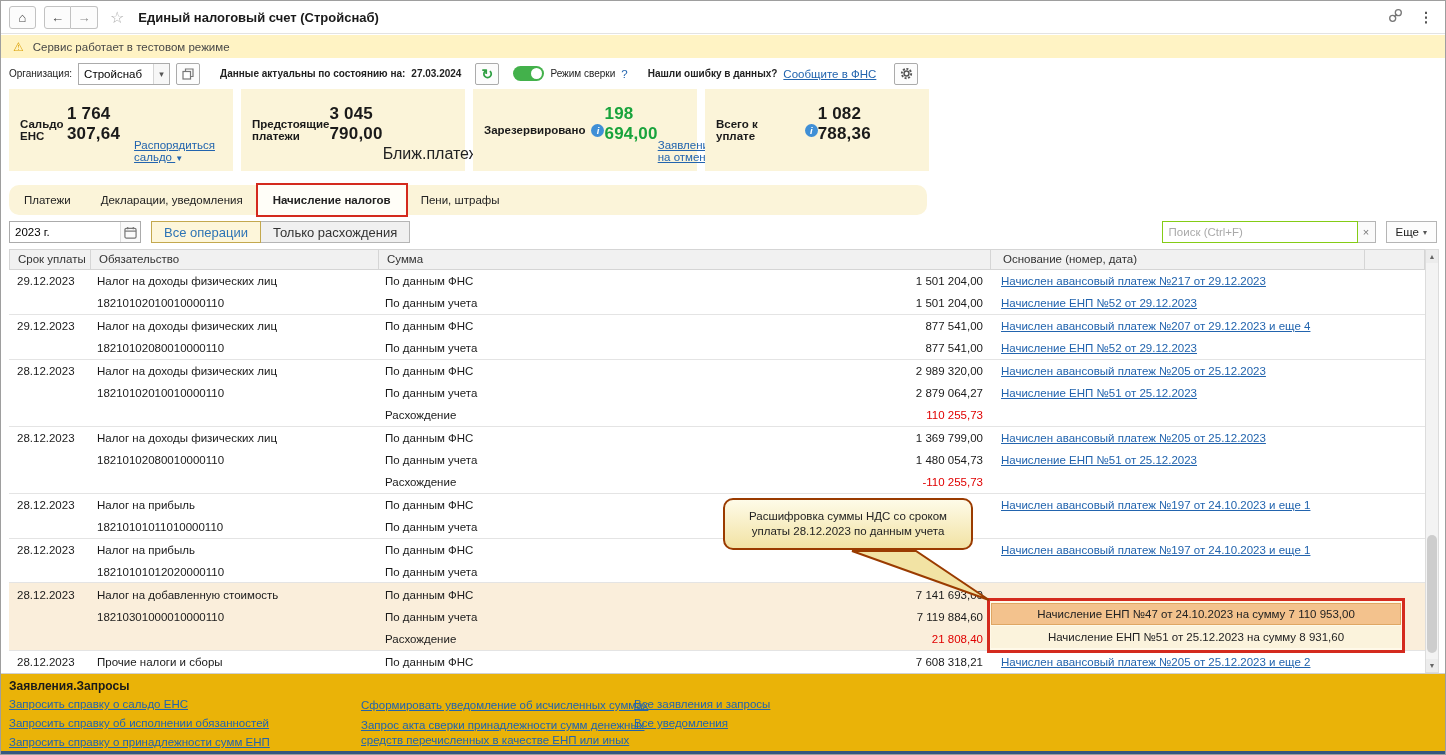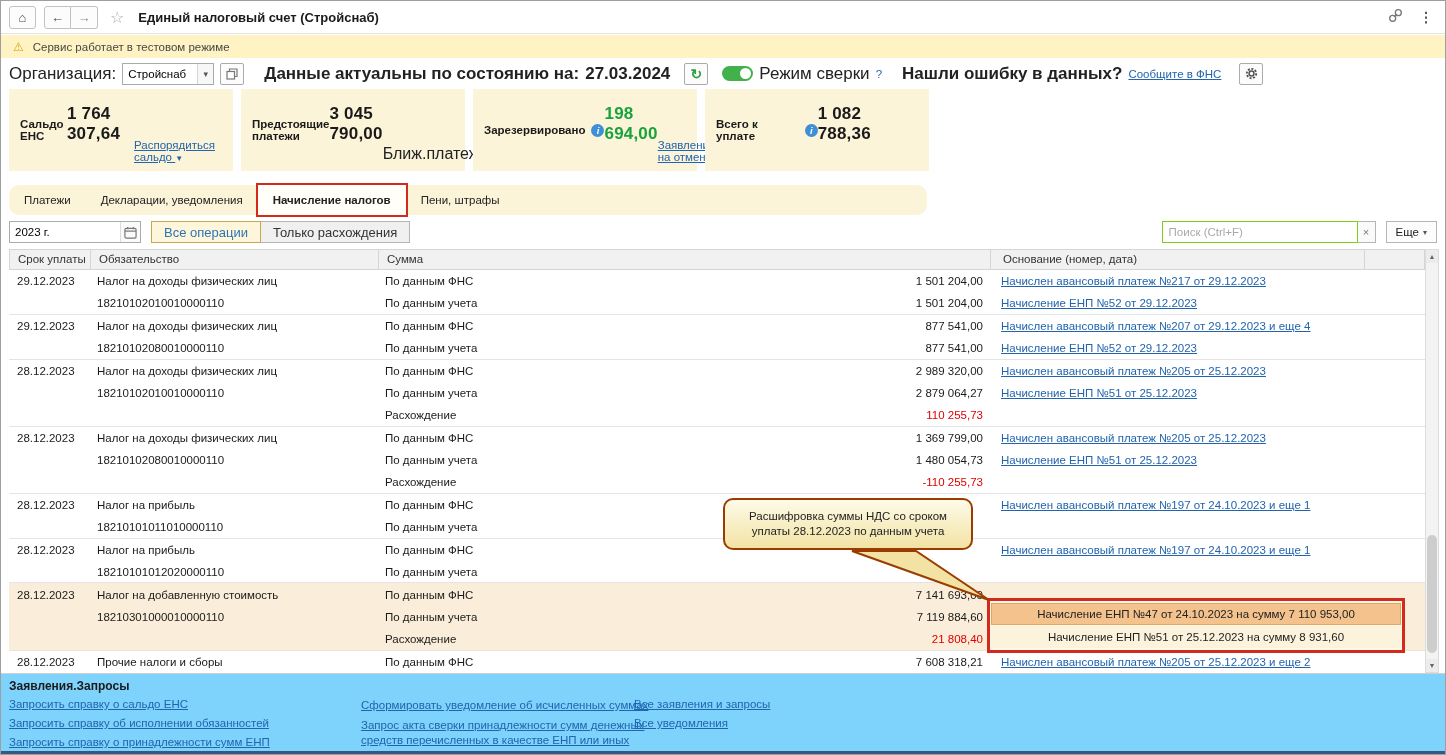--- a/index.html
+++ b/index.html
@@ -24,21 +24,21 @@
   .dots { font-size: 14px; font-weight: bold; cursor: pointer; color: #555; }
 
   
   .warnbar { position: absolute; left: 0; top: 34px; width: 100%; height: 23px; background: #FFF3C4;
     display: flex; align-items: center; padding: 0 12px; gap: 9px; font-size: 11.5px; color: #474747; }
   .warn-ico { color: #D99E00; font-size: 12px; }
 
   
   .toolbar { position: absolute; left: 0; top: 57px; width: 100%; height: 31px; display: flex; align-items: center;
     padding: 0 8px; gap: 6px; background: #fff; }
-  .lbl { font-size: 17px; color: #222; white-space: nowrap; }
+  .lbl { font-size: 10px; color: #222; white-space: nowrap; }
   .lbl.b { font-weight: bold; }
   .m14 { margin-left: 14px; }
   .combo { display: flex; height: 22px; border: 1px solid #ABABAB; background: #fff; align-items: stretch; }
   .combo-input { border: none; outline: none; width: 74px; font-size: 11.5px; padding: 0 5px; font-family: inherit; }
   .combo-caret { border: none; border-left: 1px solid #D5D5D5; background: #F7F7F7; width: 16px; font-size: 9px; color: #555; cursor: pointer; }
   .sq-btn { width: 24px; height: 22px; border: 1px solid #ABABAB; border-radius: 2px; background: #FCFCFC;
     display: flex; align-items: center; justify-content: center; cursor: pointer; }
   .refresh { color: #2FA043; font-weight: bold; font-size: 14px; line-height: 1; }
   .toggle { width: 31px; height: 15px; border-radius: 8px; background: #43B14B; position: relative; display: inline-block;
     cursor: pointer; margin-left: 8px; }
@@ -113,21 +113,21 @@
     display: flex; align-items: center; justify-content: center; padding: 6px 12px; text-align: center;
     font-size: 11.5px; color: #222; line-height: 1.3; }
   .callout-tail { position: absolute; left: 845px; top: 549px; z-index: 5; }
   .popup { position: absolute; left: 986px; top: 597px; width: 418px; border: 3px solid #D42A1E; background: #FFF9E8;
     z-index: 4; padding: 1px; }
   .popup-row { height: 22px; line-height: 22px; text-align: center; font-size: 11.5px; color: #222;
     background: #FBF3DC; margin: 1px 0; cursor: pointer; }
   .popup-row.hl { background: #F3C28D; border: 1px solid #DFA763; line-height: 20px; }
 
   
-  .bottom { position: absolute; left: 0; top: 672px; width: 100%; height: 81px; background: #7dd3fc; border-top: 1px solid #D0D0D0; }
+  .bottom { position: absolute; left: 0; top: 672px; width: 100%; height: 81px; background: #eab308; border-top: 1px solid #D0D0D0; }
   .b-title { position: absolute; left: 8px; top: 5px; font-size: 12px; font-weight: bold; color: #1a1a1a; }
   .b-col { position: absolute; top: 24px; display: flex; flex-direction: column; }
   .c1 { left: 8px; gap: 7px; }
   .c2 { left: 360px; width: 300px; gap: 5px; }
   .c3 { left: 633px; gap: 7px; }
   .req-link { font-size: 11.5px; width: max-content; }
   .c2 .req-link { width: auto; line-height: 15px; }
   .bottom-edge { position: absolute; left: 0; bottom: 0; width: 100%; height: 3px; background: #35587F; }
 </style>
 </head>

